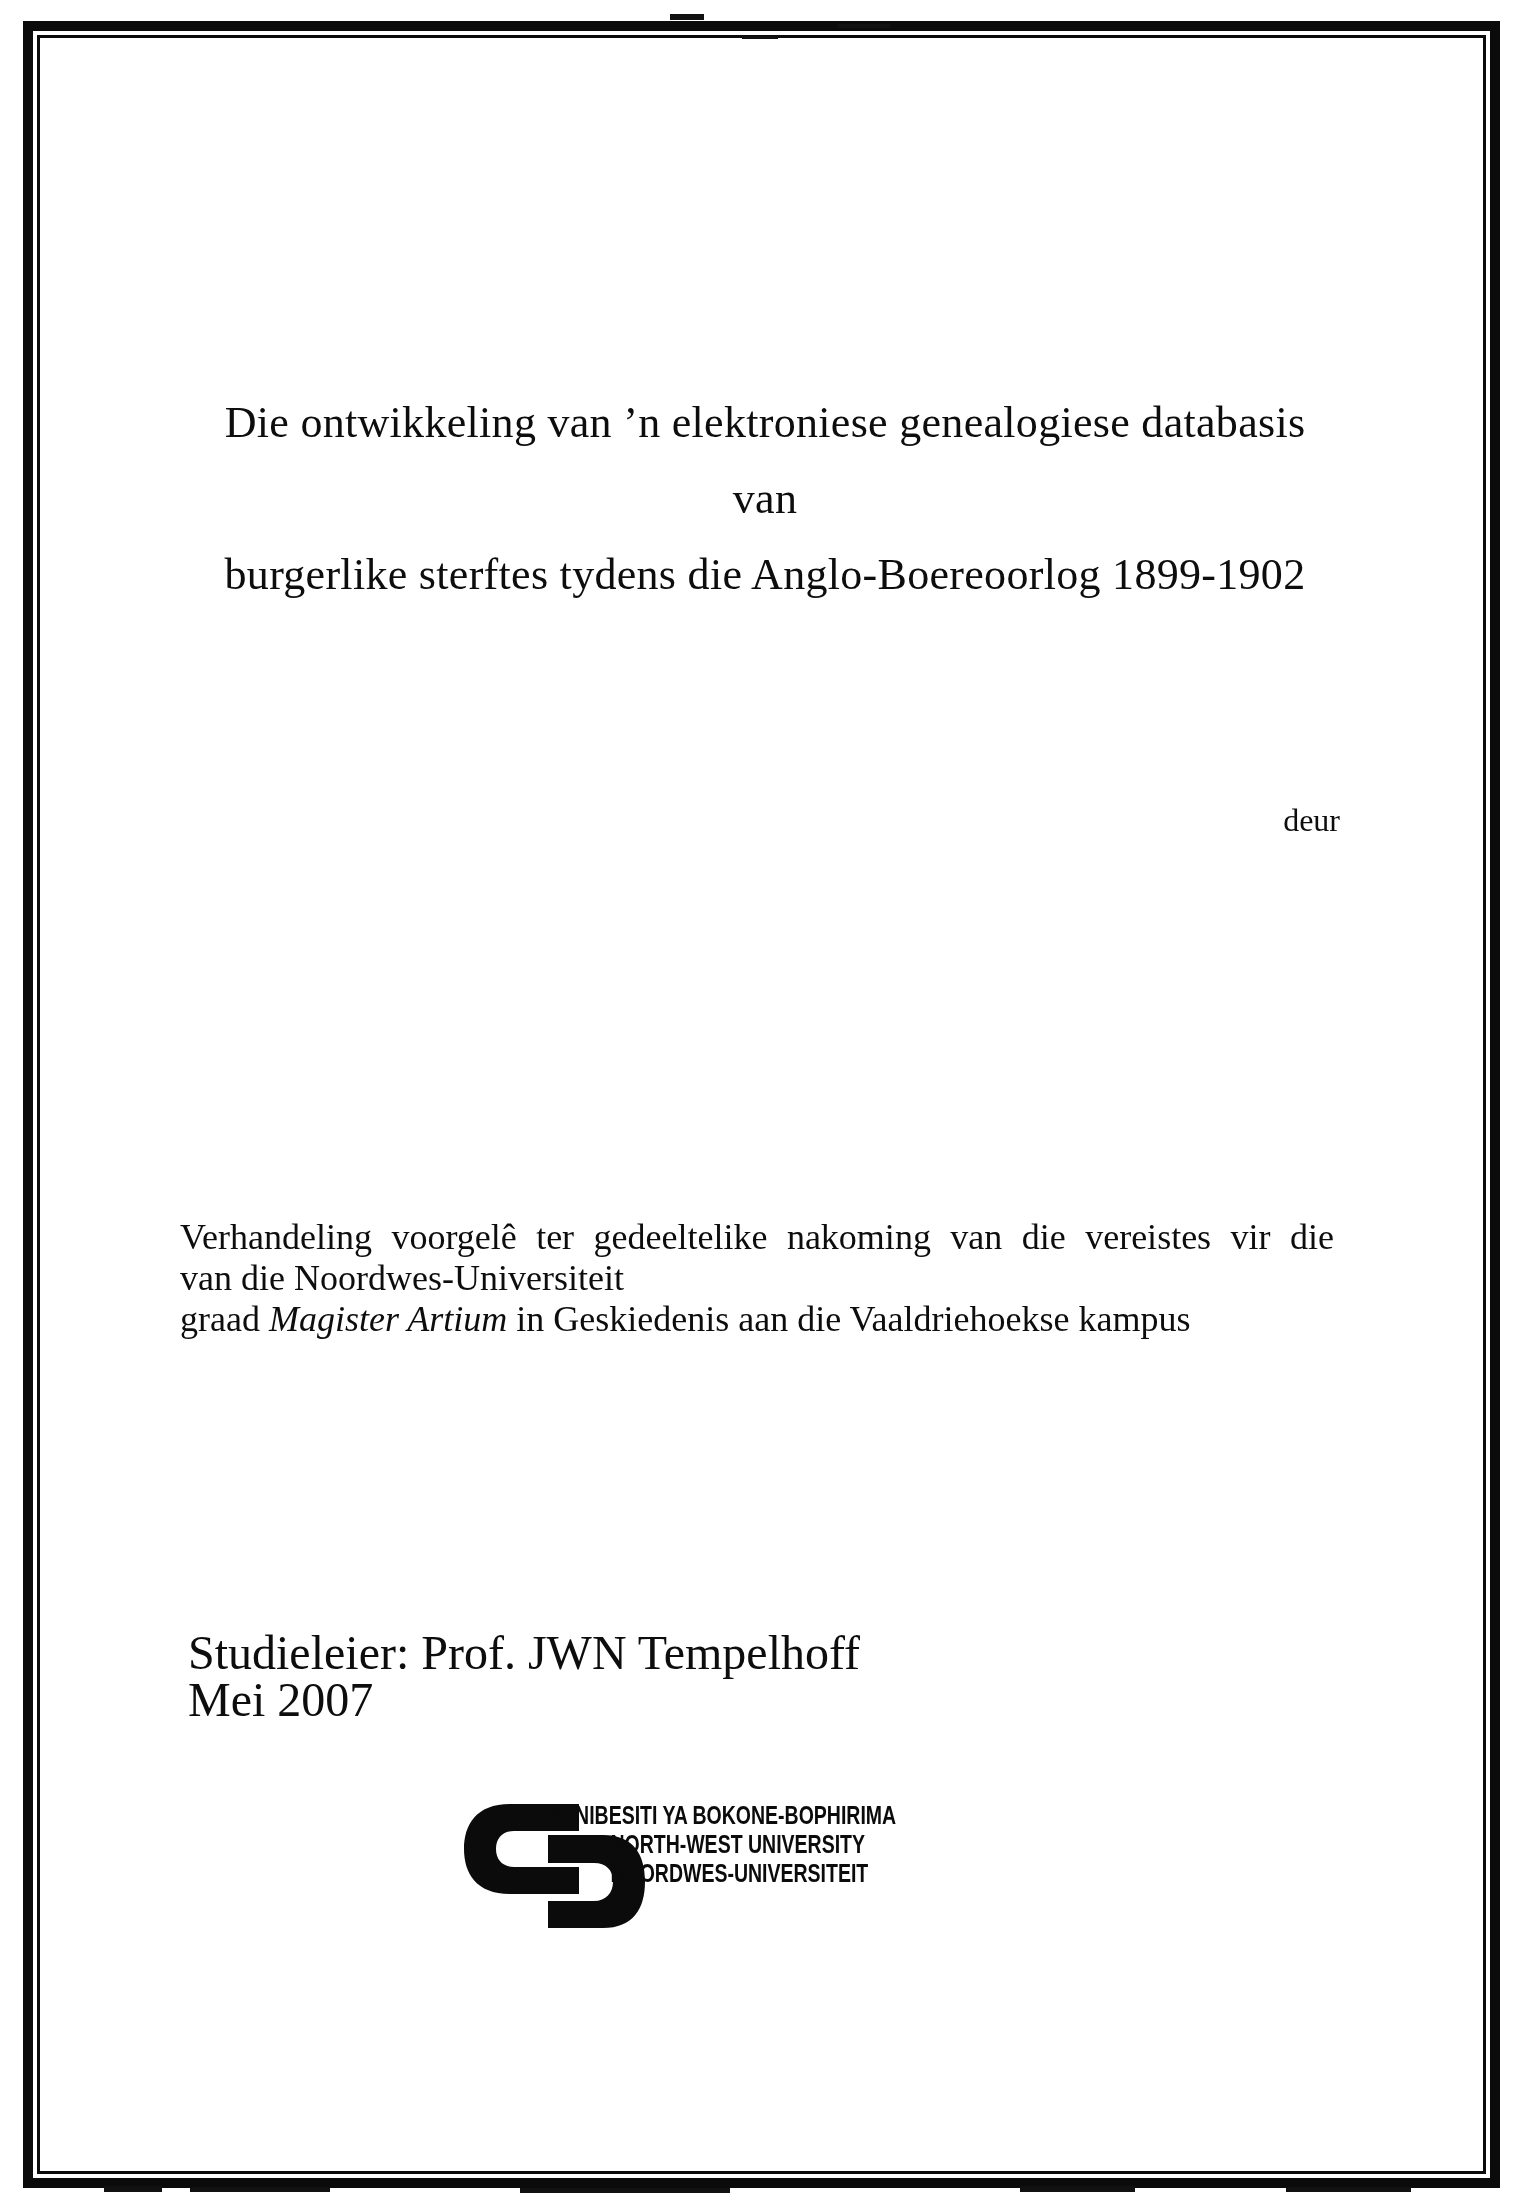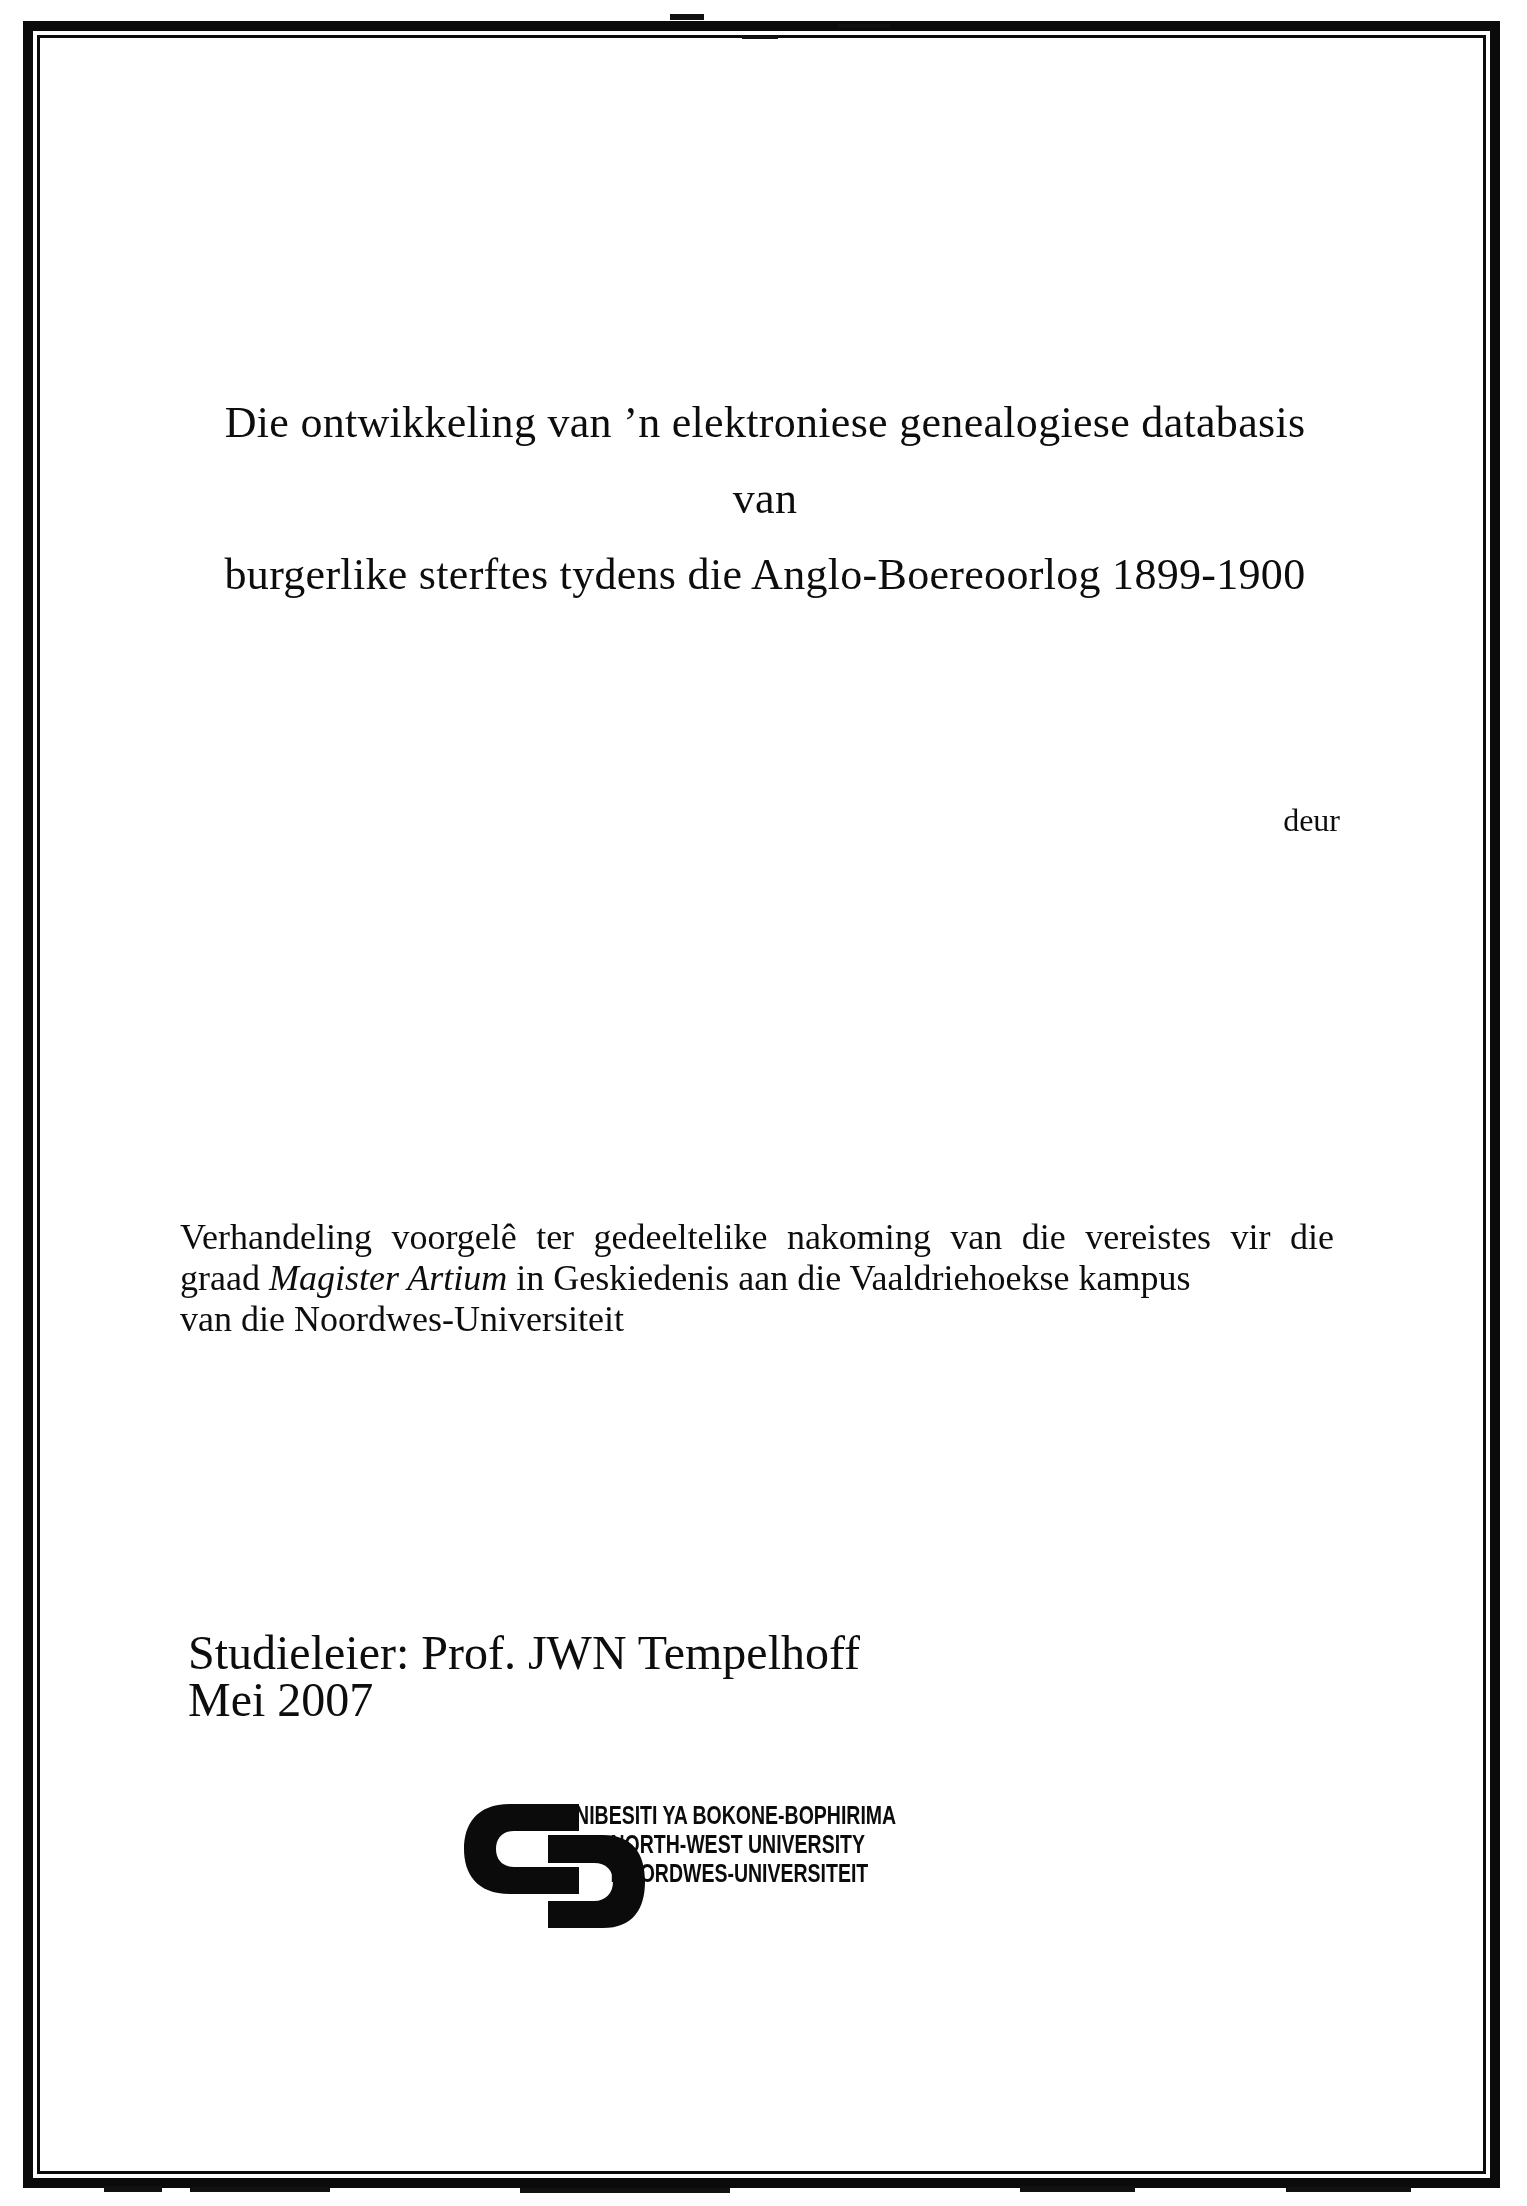--- a/index.html
+++ b/index.html
@@ -90,30 +90,30 @@
 </head>
 <body>
 
 <div class="page">
 
   <div class="frame-outer"></div>
   <div class="frame-inner"></div>
 
   <div class="title-block">
     <div>Die ontwikkeling van ’n elektroniese genealogiese databasis van</div>
-    <div>burgerlike sterftes tydens die Anglo-Boereoorlog 1899-1900</div>
+    <div>burgerlike sterftes tydens die Anglo-Boereoorlog 1899-1902</div>
   </div>
 
   <div class="byline">deur</div>
 
 
   <div class="statement">
     <div class="justified">Verhandeling voorgelê ter gedeeltelike nakoming van die vereistes vir die</div>
+    <div>van die Noordwes-Universiteit</div>
     <div><span>graad </span><span class="italic">Magister Artium</span><span> in Geskiedenis aan die Vaaldriehoekse kampus</span></div>
-    <div>van die Noordwes-Universiteit</div>
   </div>
 
   <div class="supervisor-block">
     <div>Studieleier: Prof. JWN Tempelhoff</div>
     <div>Mei 2007</div>
   </div>
 
   <div class="logo">
     <svg width="190" height="130" viewBox="0 0 190 130" aria-hidden="true">
 

